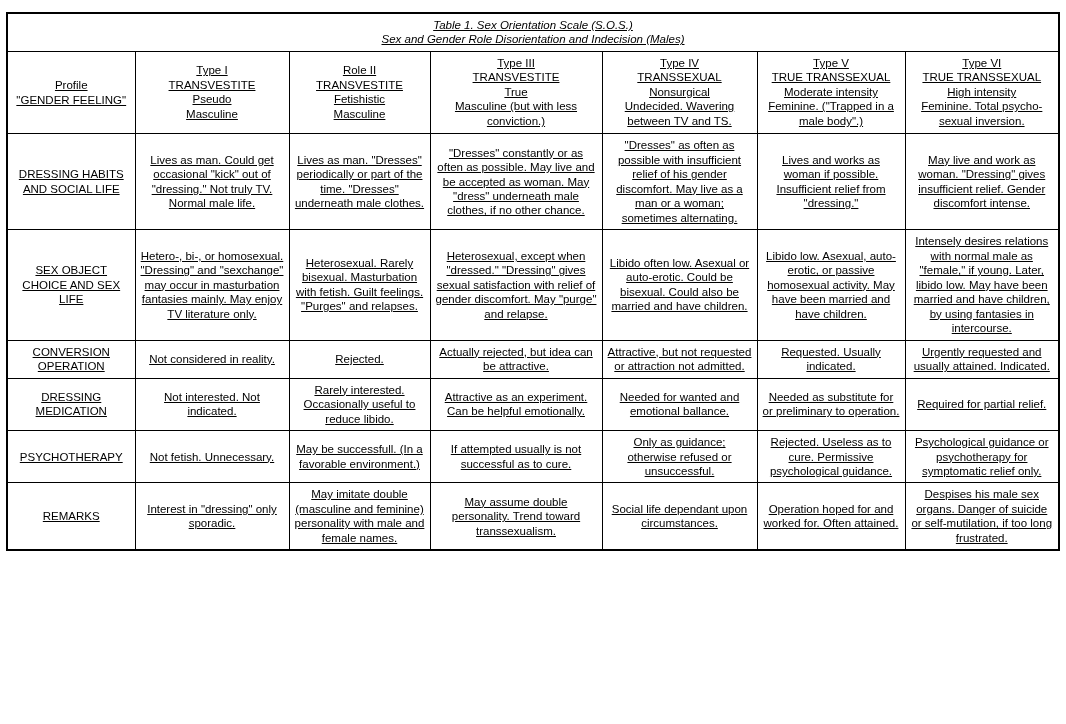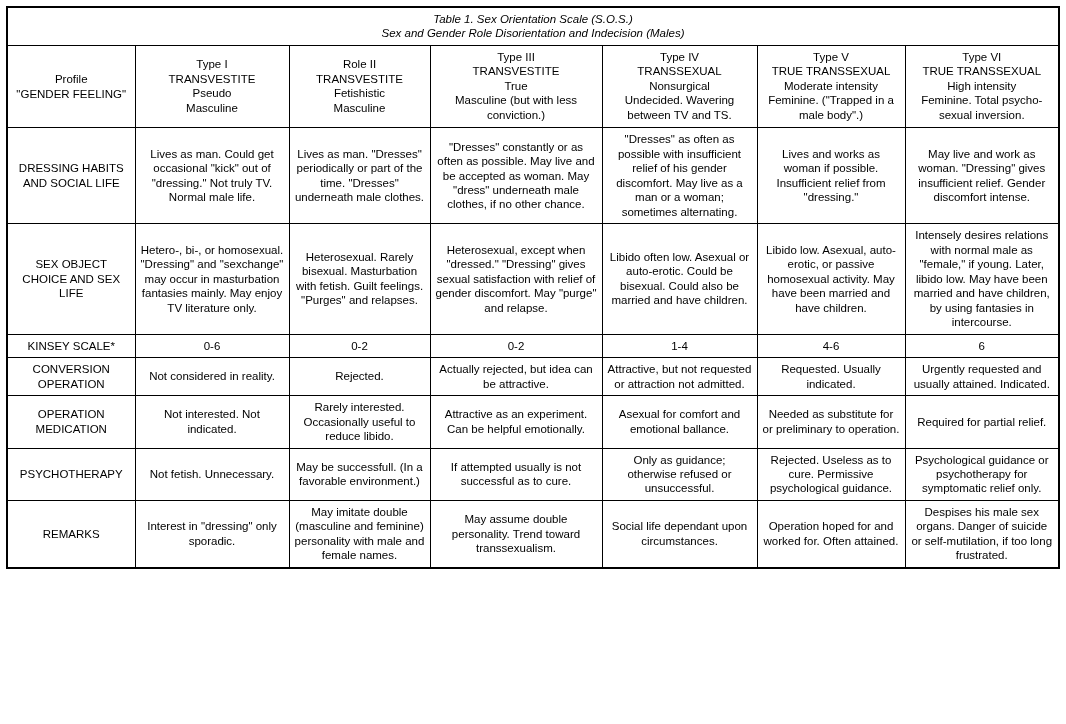--- a/index.html
+++ b/index.html
@@ -10,21 +10,22 @@
   body {
     width: 1066px;
     height: 724px;
     font-family: "Liberation Sans", sans-serif;
     color: #000000;
   }
   #sheet {
     width: 1066px;
     height: 724px;
     box-sizing: border-box;
-    padding: 6px 6px 6px 6px;
+    padding: 12px 6px 6px 6px;
+    text-decoration: underline;
   }
   table.sos {
     border-collapse: collapse;
     width: 1054px;
     table-layout: fixed;
     border: 2px solid #000;
   }
   table.sos td, table.sos th {
     border: 1px solid #000;
     vertical-align: middle;
@@ -163,46 +164,37 @@
       <tr>
         <td class="rowlabel">SEX OBJECT CHOICE AND SEX LIFE</td>
         <td>Hetero-, bi-, or homosexual. "Dressing" and "sexchange" may occur in masturbation fantasies mainly. May enjoy TV literature only.</td>
         <td>Heterosexual. Rarely bisexual. Masturbation with fetish. Guilt feelings. "Purges" and relapses.</td>
         <td>Heterosexual, except when "dressed." "Dressing" gives sexual satisfaction with relief of gender discomfort. May "purge" and relapse.</td>
         <td>Libido often low. Asexual or auto-erotic. Could be bisexual. Could also be married and have children.</td>
         <td>Libido low. Asexual, auto-erotic, or passive homosexual activity. May have been married and have children.</td>
         <td>Intensely desires relations with normal male as "female," if young. Later, libido low. May have been married and have children, by using fantasies in intercourse.</td>
       </tr>
 
-      <tr class="kinsey">
-        <td class="rowlabel">KINSEY SCALE*</td>
-        <td>0-6</td>
-        <td>0-2</td>
-        <td>0-2</td>
-        <td>1-4</td>
-        <td>4-6</td>
-        <td>6</td>
-      </tr>
 
       <tr>
         <td class="rowlabel">CONVERSION OPERATION</td>
         <td>Not considered in reality.</td>
         <td>Rejected.</td>
         <td>Actually rejected, but idea can be attractive.</td>
         <td>Attractive, but not requested or attraction not admitted.</td>
         <td>Requested. Usually indicated.</td>
         <td>Urgently requested and usually attained. Indicated.</td>
       </tr>
 
       <tr>
-        <td class="rowlabel">OPERATION MEDICATION</td>
+        <td class="rowlabel">DRESSING MEDICATION</td>
         <td>Not interested. Not indicated.</td>
         <td>Rarely interested. Occasionally useful to reduce libido.</td>
         <td>Attractive as an experiment. Can be helpful emotionally.</td>
-        <td>Asexual for comfort and emotional ballance.</td>
+        <td>Needed for wanted and emotional ballance.</td>
         <td>Needed as substitute for or preliminary to operation.</td>
         <td>Required for partial relief.</td>
       </tr>
 
       <tr>
         <td class="rowlabel">PSYCHOTHERAPY</td>
         <td>Not fetish. Unnecessary.</td>
         <td>May be successfull. (In a favorable environment.)</td>
         <td>If attempted usually is not successful as to cure.</td>
         <td>Only as guidance; otherwise refused or unsuccessful.</td>

